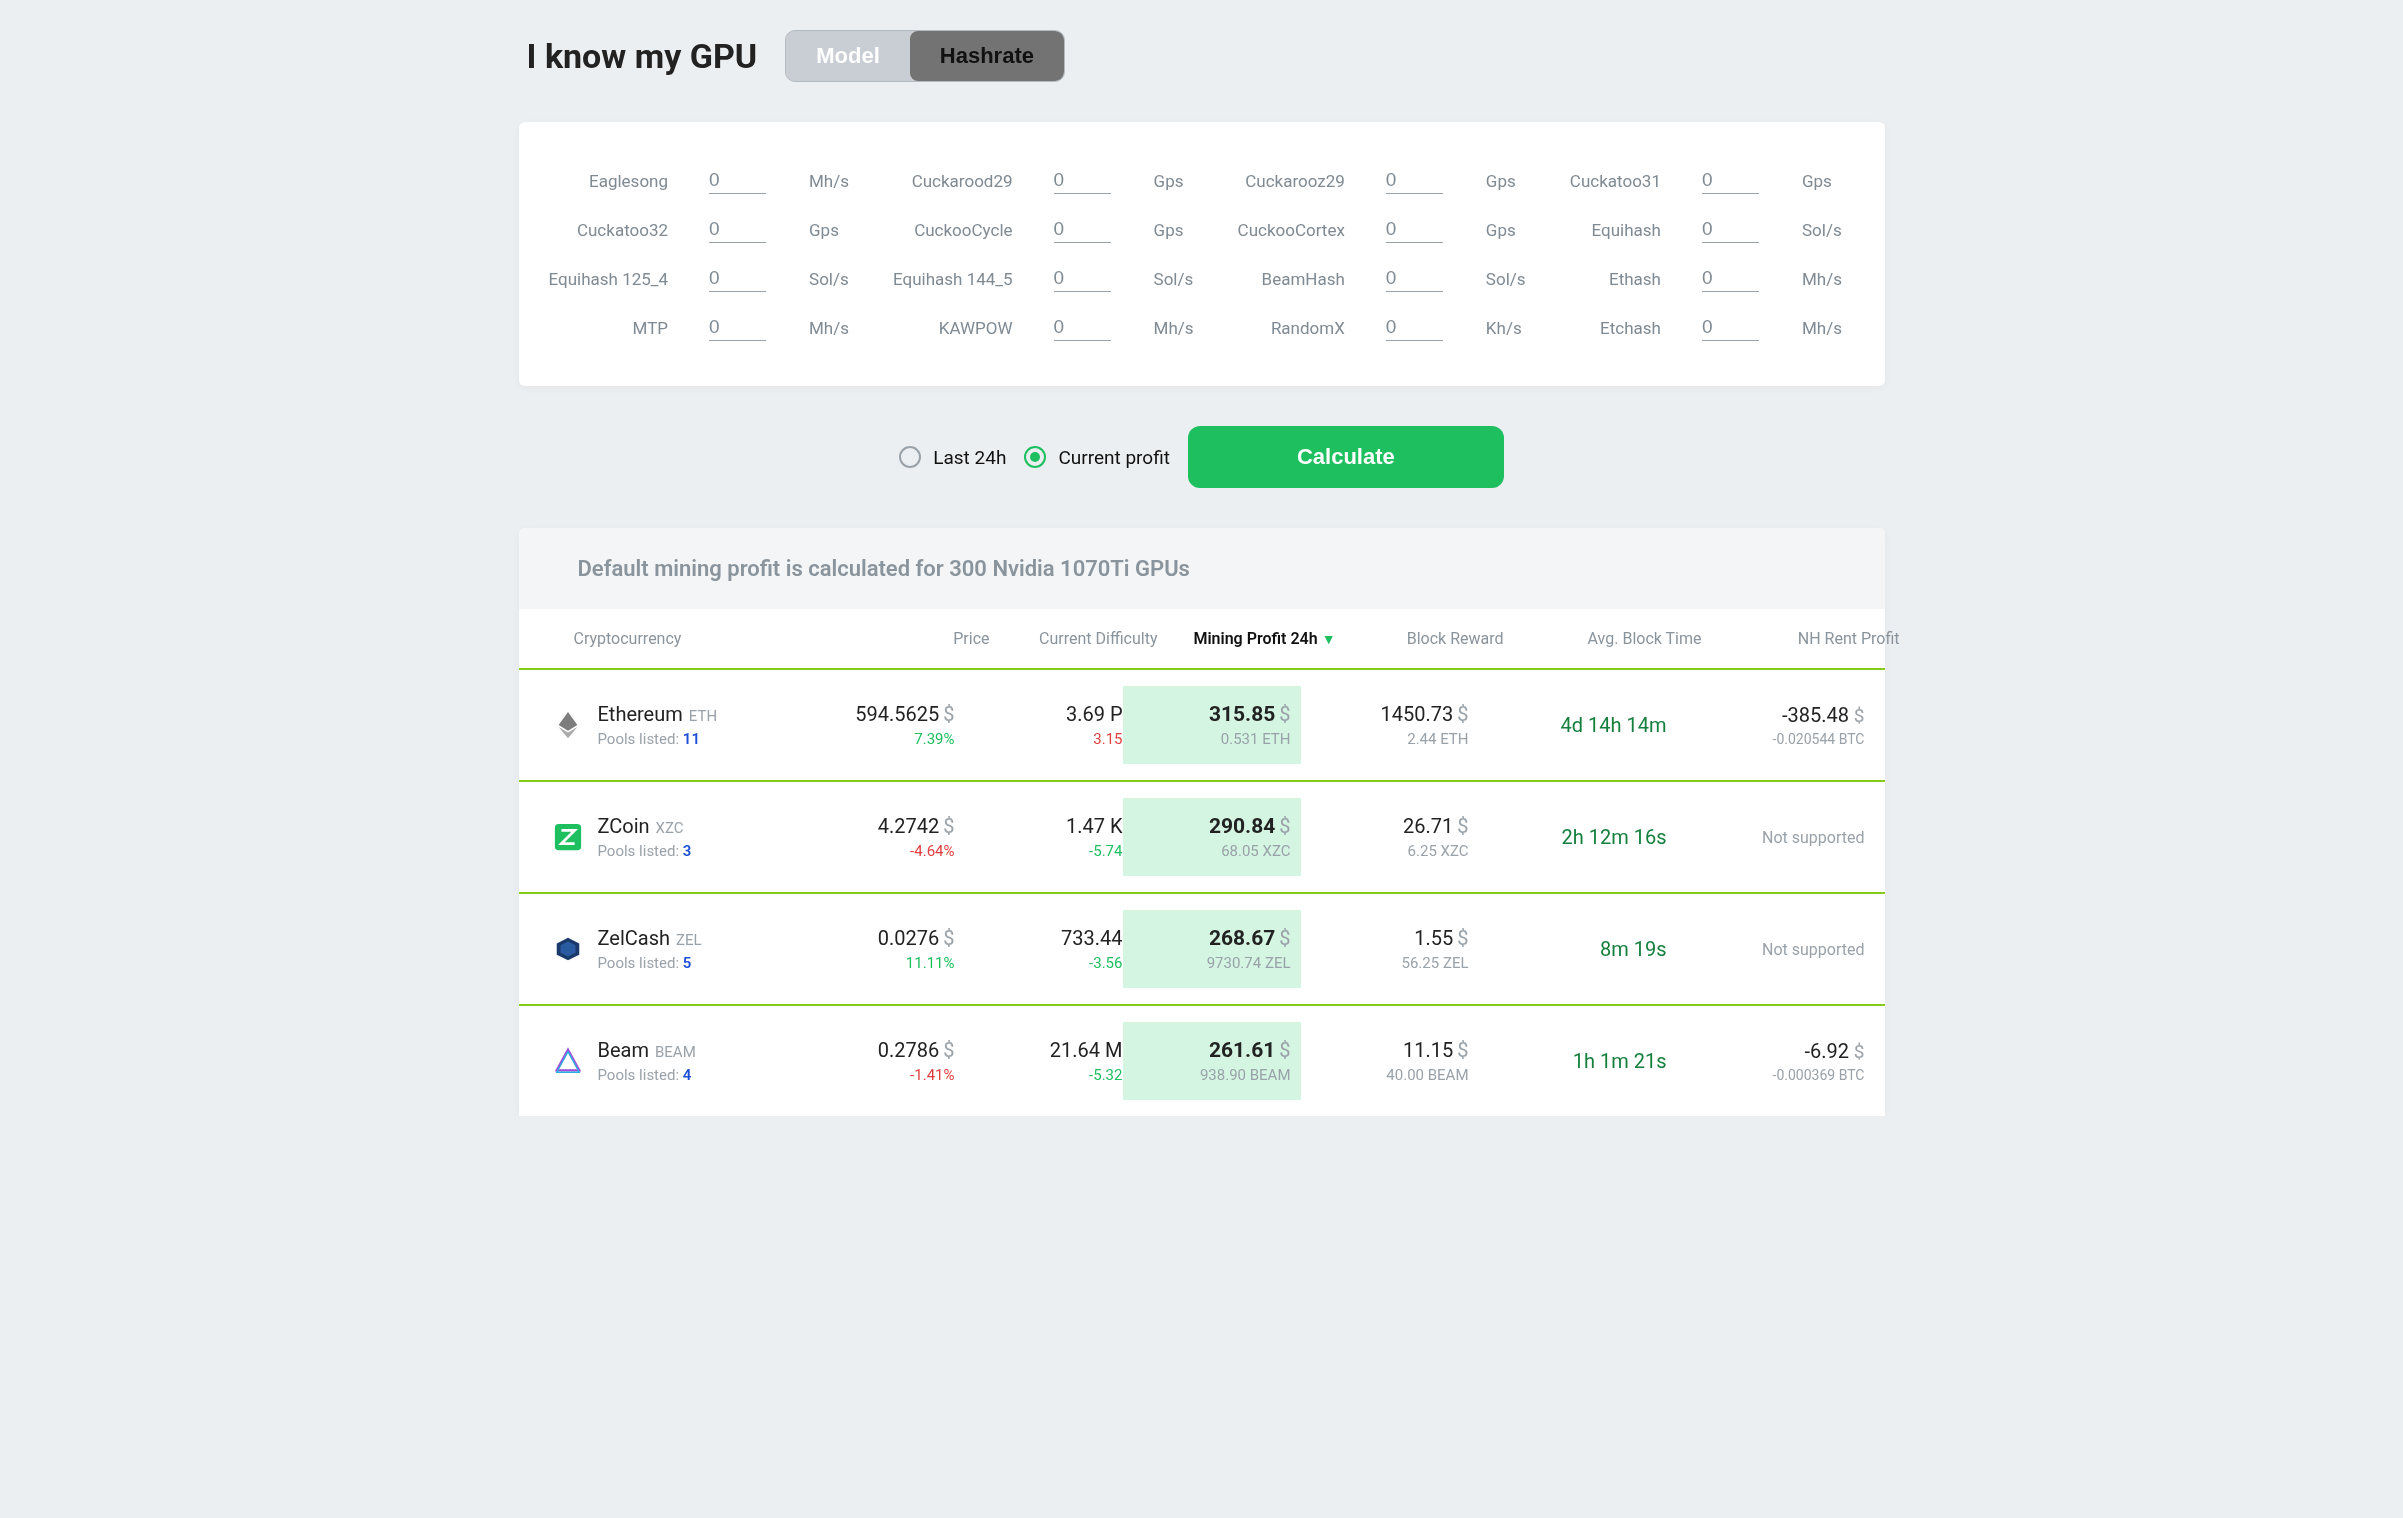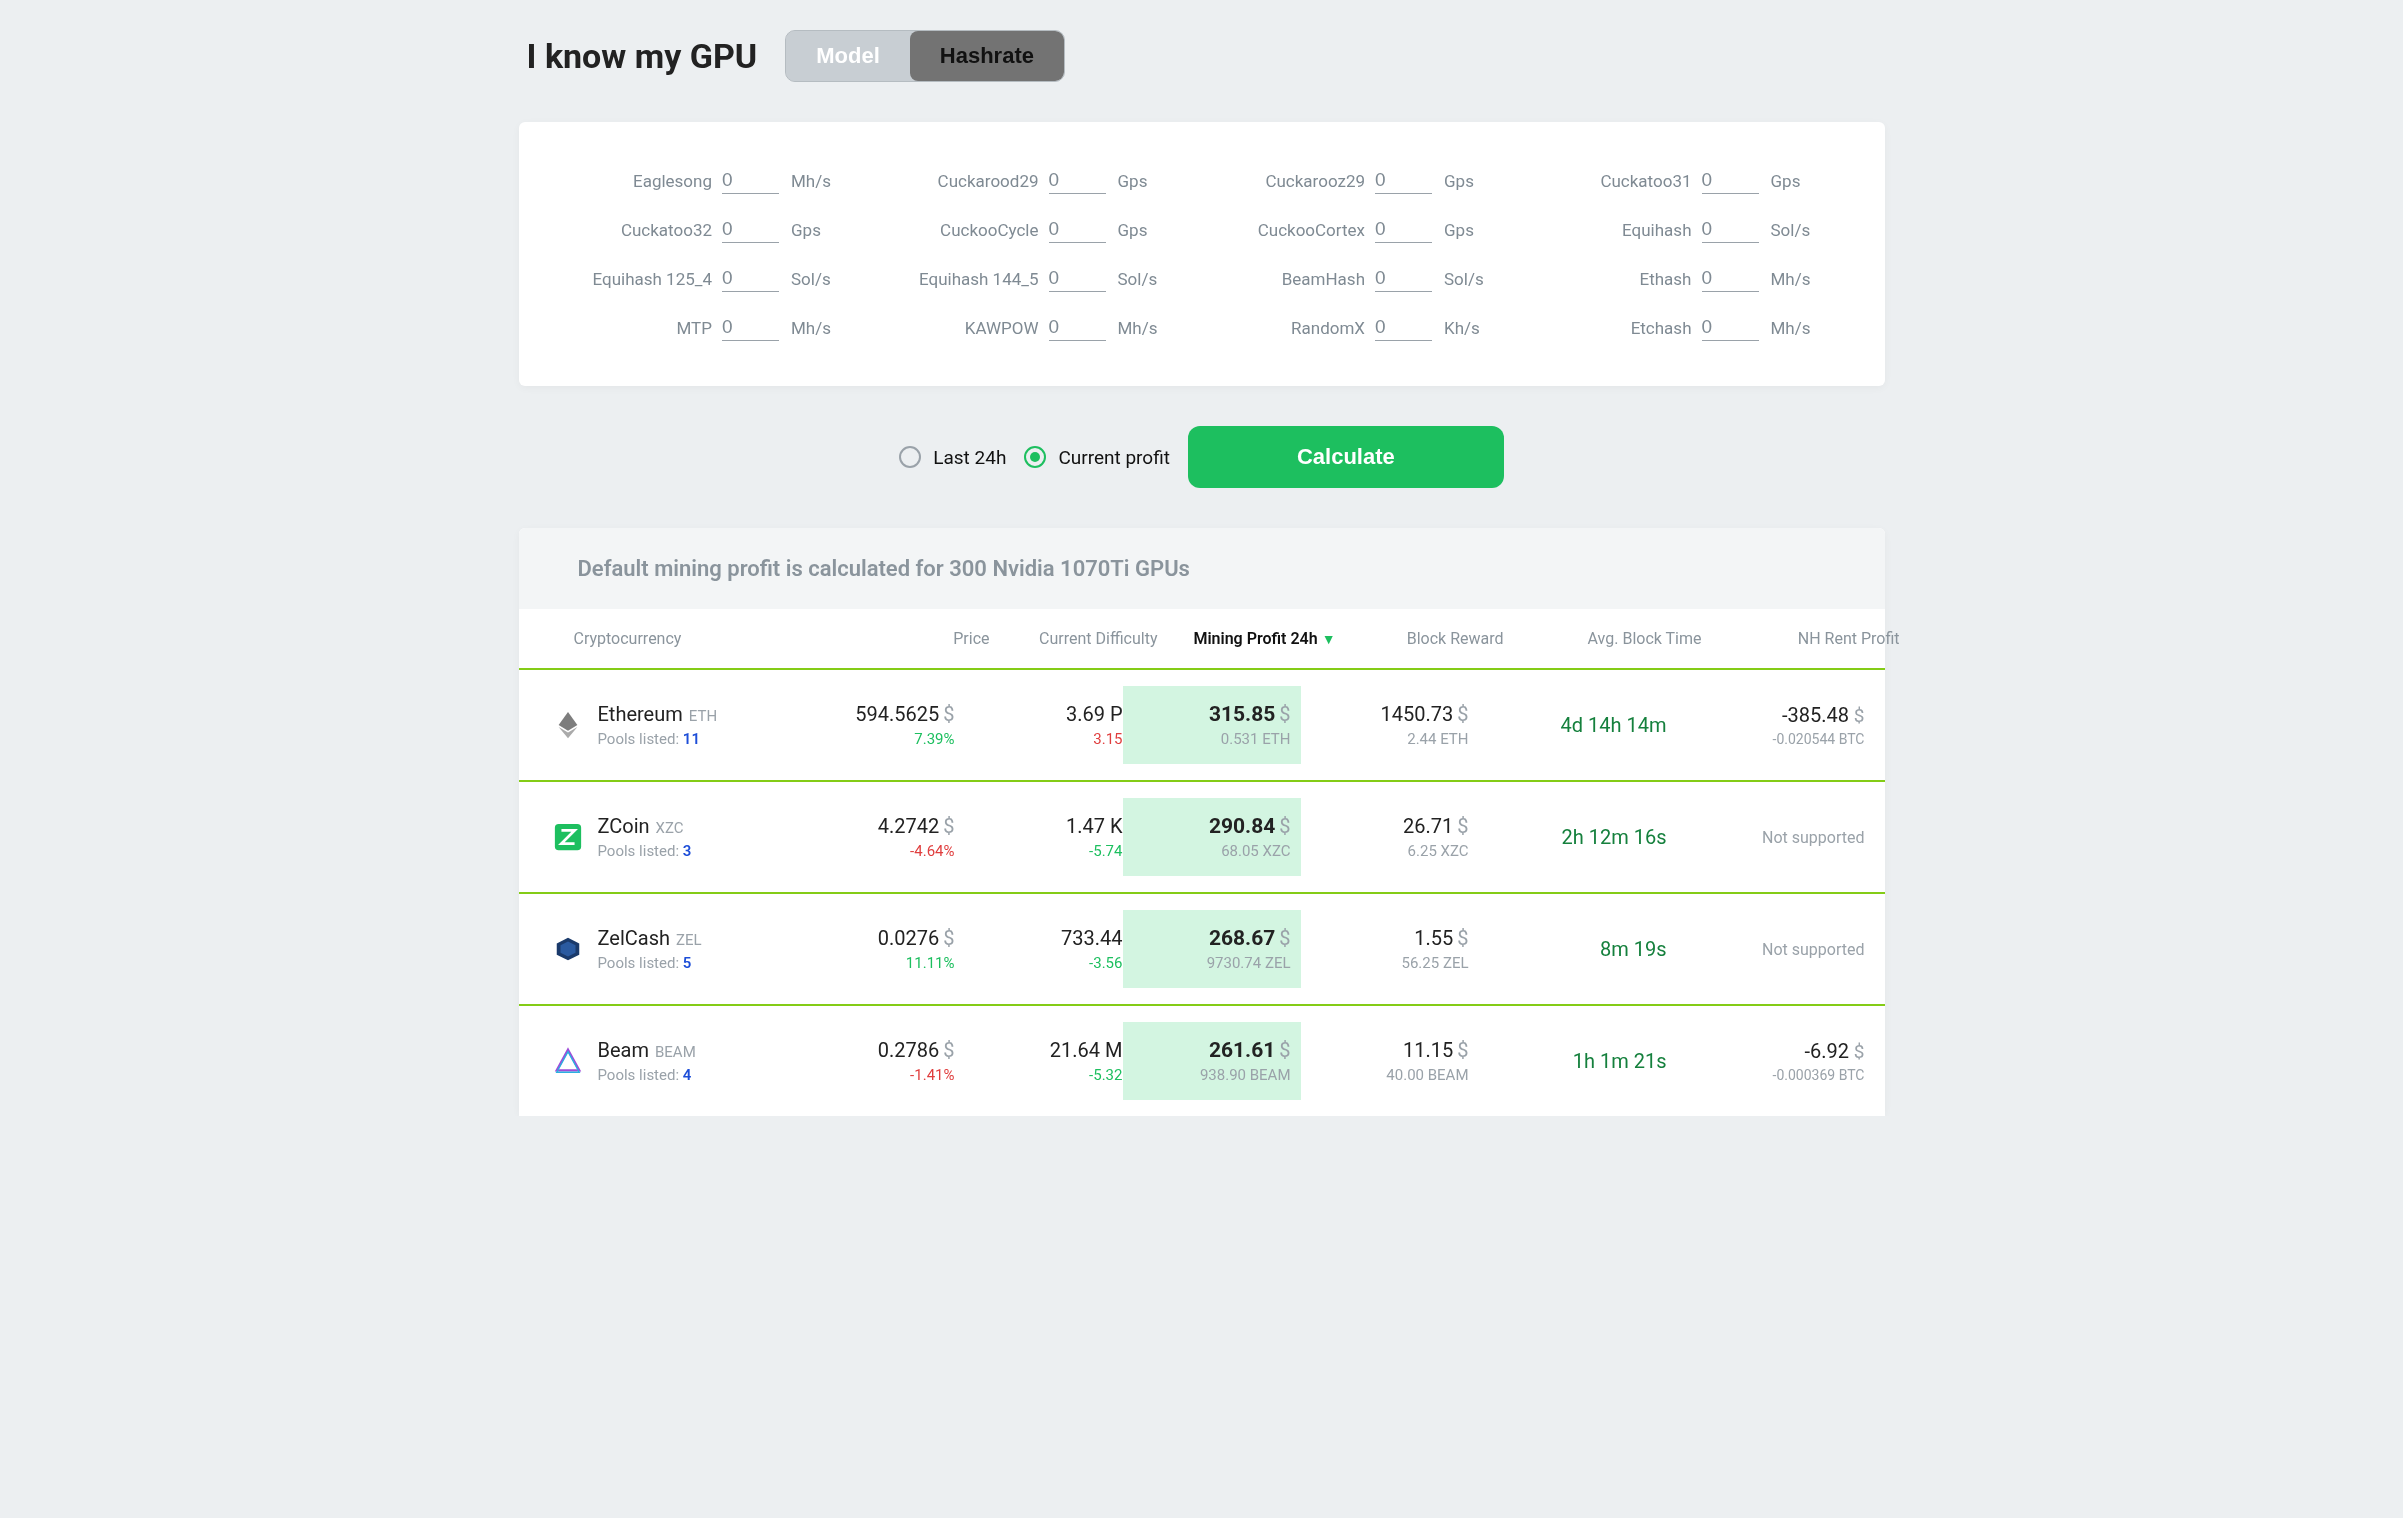--- a/index.html
+++ b/index.html
@@ -35,21 +35,21 @@
     border-radius: 6px;
     box-shadow: 0 2px 8px rgba(0,0,0,0.04);
   }
   .hashrate-card { padding: 45px 30px 45px 30px; }
   .hashrate-grid {
     display: grid;
     grid-template-columns: repeat(4, 1fr);
     column-gap: 0;
     row-gap: 22px;
   }
-  .hr-cell { display: flex; align-items: center; justify-content: flex-end; padding-right: 38px;}
+  .hr-cell { display: flex; align-items: center; justify-content: flex-end; padding-right: 38px; gap: 31px;}
   .hr-label { font-size: 17px; color: #7f8a93; text-align: right; margin-right: 10px; white-space: nowrap; }
   .hr-input { width: 57px; border: none; border-bottom: 1.5px solid #9aa2a9; font-size: 19px; color:#7f8a93; background:transparent; padding:2px 0; text-align:left;}
   .hr-unit { font-size: 17px; color:#7f8a93; margin-left: 12px; width:46px; text-align:left;}
   .controls-row { display:flex; align-items:center; justify-content:center; margin:40px 0 40px 0; gap: 18px;}
   .radio-wrap { display:flex; align-items:center; gap: 12px; }
   .radio { width:22px; height:22px; border-radius:50%; border:2.5px solid #9aa2a9; display:flex; align-items:center; justify-content:center; cursor:pointer;}
   .radio.selected { border-color:#1dbf5f; }
   .radio.selected .dot { width:10px; height:10px; border-radius:50%; background:#1dbf5f;}
   .radio-label { font-size:19px; color:#111; }
   .calc-btn { background:#1dbf5f; color:#fff; font-size:22px; font-weight:700; border:none; border-radius:12px; padding:18px 109px; cursor:pointer;}

